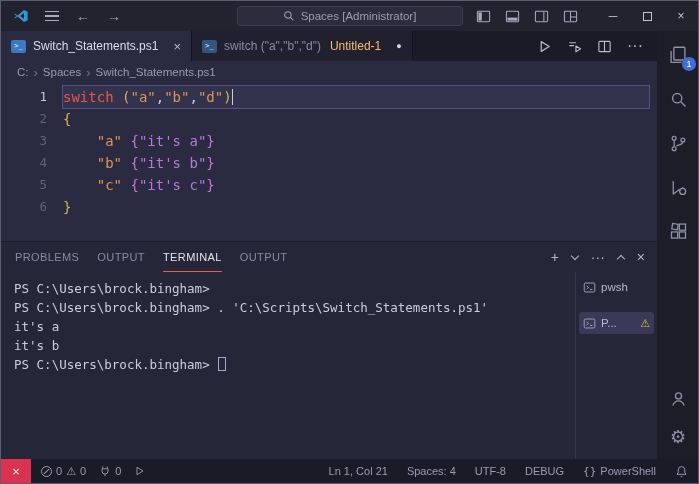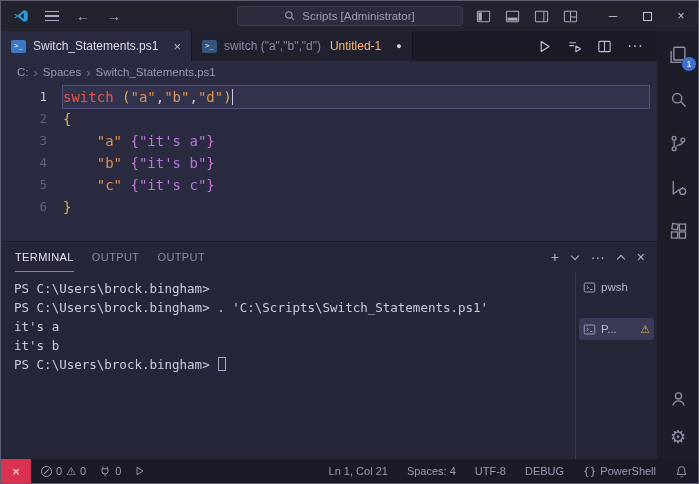--- a/index.html
+++ b/index.html
@@ -61,21 +61,21 @@
   .panel-tab{font-size:11px;letter-spacing:.4px;color:#8a8aa2;margin-right:18px;height:30px;display:flex;align-items:center;border-bottom:1px solid transparent;}
   .panel-tab.active{color:#e2e2ef;border-bottom-color:#e0604a;}
   .panel-actions{margin-left:auto;display:flex;align-items:center;gap:13px;color:#b5b5cc;font-size:14px;}
   .chev{display:inline-block;width:6px;height:6px;border-right:1.3px solid currentColor;border-bottom:1.3px solid currentColor;}
   .chev.down{transform:rotate(45deg);margin-top:-3px;}
   .chev.up{transform:rotate(-135deg);margin-top:3px;}
   .panel-body{flex:1;display:flex;min-height:0;}
   .terminal{flex:1;padding:7px 0 0 13px;font-family:"DejaVu Sans Mono",monospace;font-size:12.5px;line-height:19px;color:#ccccdf;overflow:hidden;white-space:pre;}
   .term-line{height:19px;}
   .term-cursor{display:inline-block;width:8px;height:14px;border:1px solid #a8a8cc;vertical-align:-2px;margin-left:1px;}
-  .term-side{flex:0 0 82px;border-left:1px solid #38384f;padding:4px 3px;display:flex;flex-direction:column;gap:20px;}
+  .term-side{flex:0 0 82px;border-left:1px solid #38384f;padding:4px 3px;display:flex;flex-direction:column;gap:14px;}
   .term-tab{height:22px;display:flex;align-items:center;gap:5px;padding:0 4px;font-size:11.5px;color:#b8b8cc;border-radius:3px;}
   .term-tab.selected{background:#3a3a58;}
   .tico{width:13px;height:13px;fill:none;stroke:#9f9fba;stroke-width:1.2;flex:0 0 13px;}
   .twarn{color:#d7b93e;font-size:11px;margin-left:auto;}
 
   
   .activitybar{width:40px;background:#1d1d2a;display:flex;flex-direction:column;align-items:center;padding:12px 0 10px;}
   .ab-top{display:flex;flex-direction:column;gap:20px;align-items:center;}
   .ab-bottom{margin-top:auto;display:flex;flex-direction:column;gap:15px;align-items:center;}
   .ab-item{position:relative;width:24px;height:24px;display:flex;align-items:center;justify-content:center;color:#8f8fa6;}
@@ -110,21 +110,21 @@
         </span>
       <span class="tb-btn">←</span>
       <span class="tb-btn">→</span>
     </div>
 
     <div class="searchbox">
       <svg width="12" height="12" viewBox="0 0 16 16">
           <circle cx="6.5" cy="6.5" r="4.3" fill="none" stroke="#9d9db4" stroke-width="1.4"></circle>
           <line x1="9.8" y1="9.8" x2="13.6" y2="13.6" stroke="#9d9db4" stroke-width="1.4"></line>
         </svg>
-      <span>Scripts [Administrator]</span>
+      <span>Spaces [Administrator]</span>
     </div>
 
     <div class="tb-right">
       <div class="layout-icons">
         <span class="tb-btn">
           <svg width="15" height="15" viewBox="0 0 16 16" fill="none" stroke="currentColor" stroke-width="1.1">
               <rect x="1.5" y="2.5" width="13" height="11" rx="1"></rect>
               <rect x="2.6" y="3.6" width="3.6" height="8.8" fill="currentColor" stroke="none"></rect>
             </svg>
         </span>
@@ -226,22 +226,23 @@
           </div>
           <div class="code-line">
             <span class="gutter">6</span>
             <span class="code-content"><span class="tok-br1">}</span></span>
           </div>
         </div>
 
       <div class="panel">
         <div class="panel-header">
           <span style="display:flex;align-items:stretch;height:30px;">
+              <span class="panel-tab">PROBLEMS</span>
+              <span class="panel-tab">OUTPUT</span>
               <span class="panel-tab active">TERMINAL</span>
-              <span class="panel-tab">OUTPUT</span>
               <span class="panel-tab">OUTPUT</span>
             </span>
           <div class="panel-actions">
             <span>+</span>
             <span class="chev down"></span>
             <span>···</span>
             <span class="chev up"></span>
             <span>×</span>
           </div>
         </div>

